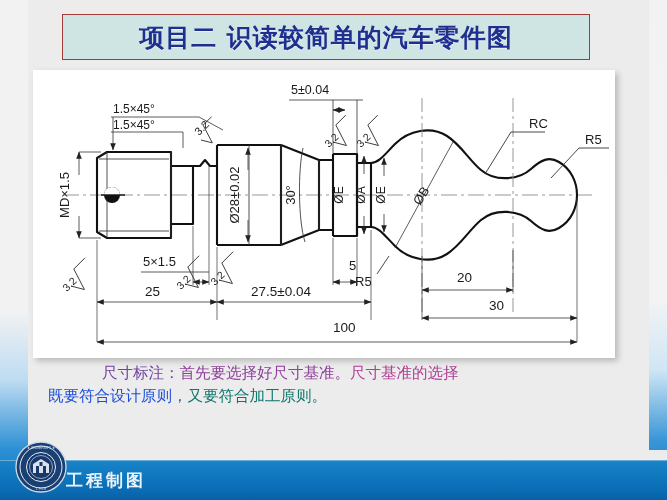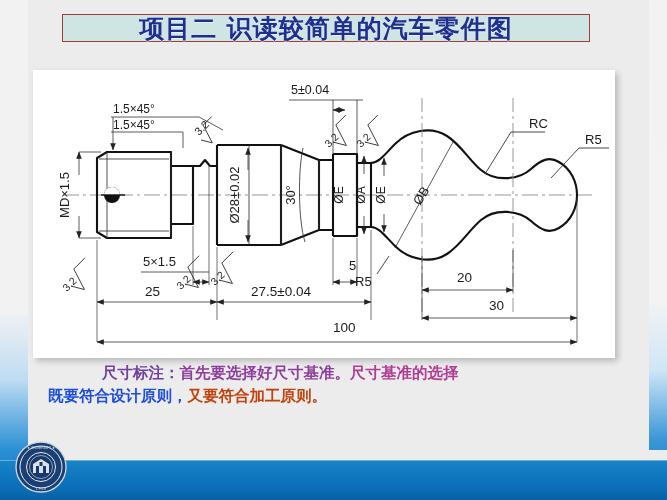--- a/index.html
+++ b/index.html
@@ -17,21 +17,21 @@
   
   .left-band{position:absolute;left:0;top:0;width:28px;height:500px;
       background:linear-gradient(to bottom,#f2f2f3 0%,#f2f2f3 62%,#bedcf2 76%,#2b8fd4 90%,#0b72bd 100%);}
 
   
   .right-band{position:absolute;right:0;top:0;width:18px;height:500px;
       background:linear-gradient(to bottom,#f2f2f3 0%,#f3f3f4 60%,#cfe6f6 74%,#3a96d6 88%,#0d74be 100%);}
 
   
   #title-box{
-    position:absolute;left:62px;top:14px;width:528px;height:28px;
+    position:absolute;left:62px;top:14px;width:528px;height:46px;
     background:#cfe5e4;
     border:1.5px solid #a33b37;
     box-sizing:border-box;
     display:flex;align-items:center;justify-content:center;
   }
   #title-text{
     font-family:"DejaVu Sans","Liberation Sans",sans-serif;
     font-size:25px;font-weight:bold;color:#1f2f8f;letter-spacing:1px;
     white-space:nowrap;text-shadow:0 1px 0 rgba(255,255,255,.5);
   }
@@ -42,29 +42,29 @@
     background:#ffffff;
     box-shadow:3px 3px 6px rgba(0,0,0,.22);
   }
   #draw-svg{position:absolute;left:0;top:0;width:582px;height:288px;display:block;}
 
   
   #caption{
     position:absolute;left:40px;top:362px;width:590px;
     text-align:left;
     font-family:"DejaVu Sans","Liberation Sans",sans-serif;
-    font-size:15.5px;line-height:23px;font-weight:700;
+    font-size:15.5px;line-height:23px;font-weight:400;
   }
   #caption .l1{display:block;padding-left:62px;}
   #caption .l2{display:block;padding-left:8px;}
   .g1{color:#6f3f9e;}
   .g2{color:#8e3f9c;}
   .g3{color:#b03c93;}
   .g4{color:#1d4ed8;}
-  .g5{color:#c2410c;}
+  .g5{color:#0f766e;}
 
   
   #footer-bar{
     position:absolute;left:0;bottom:0;width:667px;height:40px;
     background:linear-gradient(to bottom,#1a84c6 0%,#1079c0 35%,#0a6cb4 75%,#0960a6 100%);
   }
   #footer-bar::after{
     content:"";position:absolute;left:0;top:0;width:667px;height:1px;
     background:rgba(255,255,255,.35);
   }
@@ -320,14 +320,15 @@
     <path d="M19,33 L19,24 L27,19 L35,24 L35,33 z" fill="#f0f4f9" opacity="0.9"></path>
     <rect x="22" y="26" width="3" height="7" fill="#16386a"></rect>
     <rect x="29" y="26" width="3" height="7" fill="#16386a"></rect>
     <rect x="25.5" y="22" width="3" height="4" fill="#16386a"></rect>
     <g fill="#dce6f2" font-size="3.4" font-family="'Liberation Sans',sans-serif">
       <text x="27" y="9.2" text-anchor="middle">★ UNIVERSITY ★</text>
       <text x="27" y="49.5" text-anchor="middle">1 9 5 8</text>
     </g>
   </svg>
 
+  <div id="footer-label">工程制图</div>
 
 </div>
 
 </body></html>

